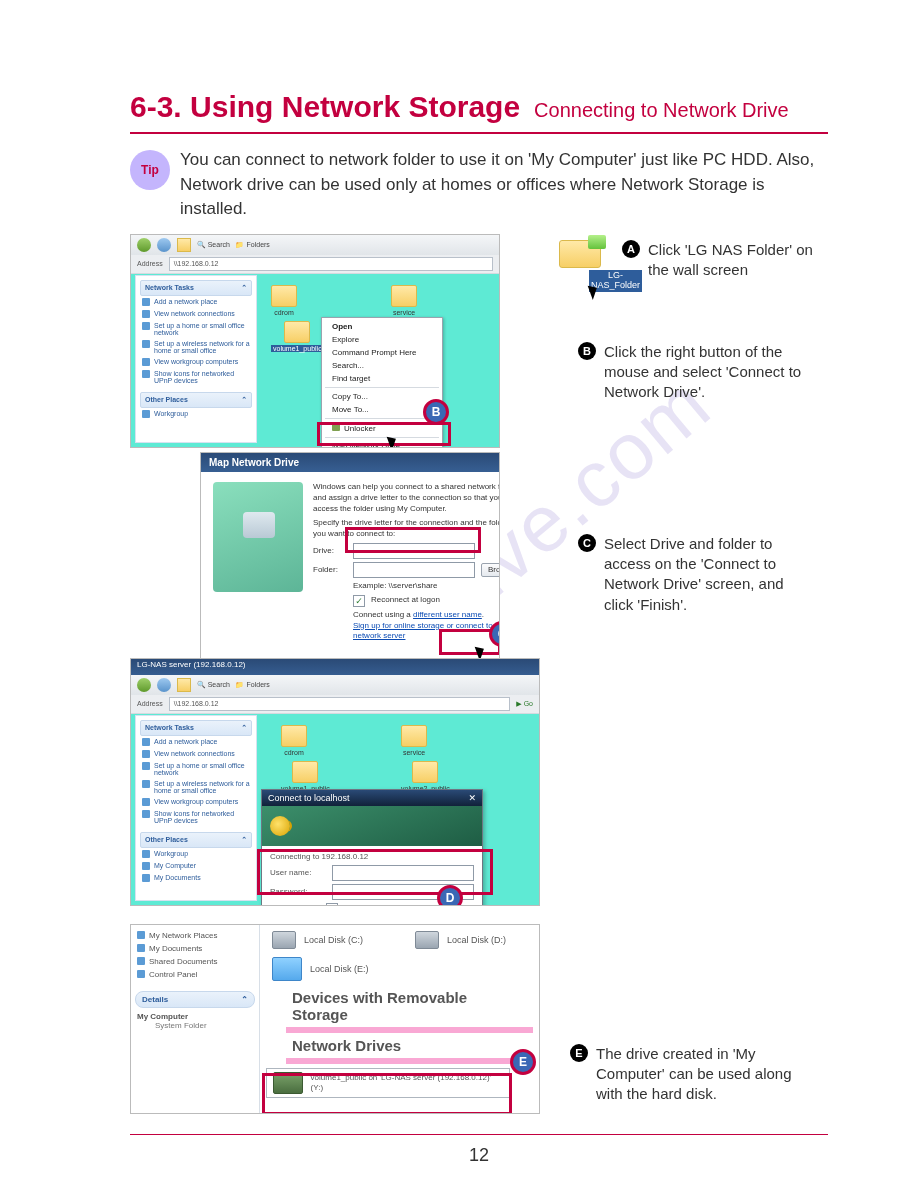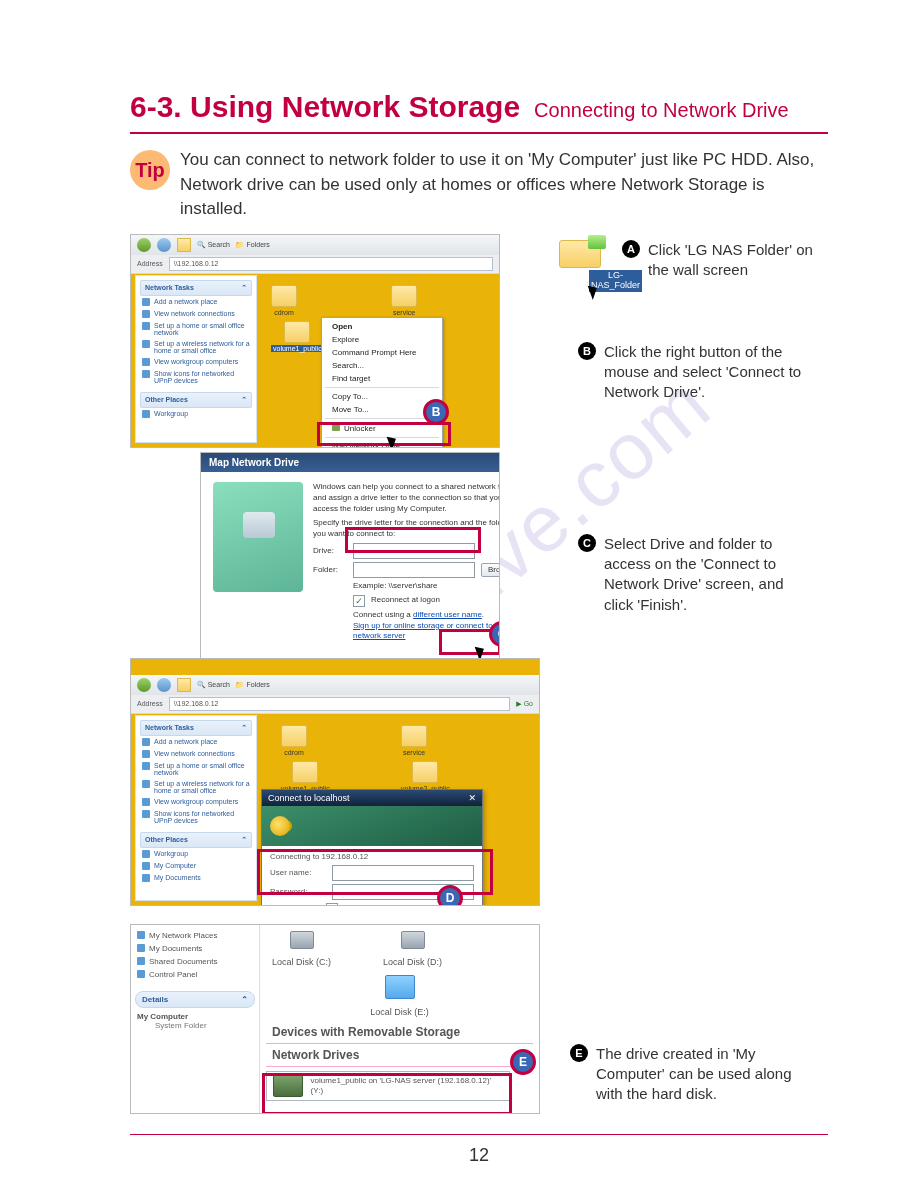--- a/index.html
+++ b/index.html
@@ -50,44 +50,44 @@
     display: flex;
     align-items: flex-start;
     gap: 10px;
     margin-bottom: 12px;
   }
   .tip-badge {
     flex-shrink: 0;
     width: 40px;
     height: 40px;
     border-radius: 50%;
-    background: #fdba74;
+    background: #c4b5fd;
     display: flex;
     align-items: center;
     justify-content: center;
-    font-size: 20px;
+    font-size: 12px;
     font-weight: 600;
     color: #c3003f;
     margin-top: 2px;
   }
   .tip-text {
     font-size: 17px;
     line-height: 1.45;
     color: #333;
   }
 
   .content-area {
     position: relative;
     height: 920px;
   }
 
   
   .shot {
     position: absolute;
-    background: #eab308;
+    background: #5eead4;
     border: 1px solid #bbb;
     box-sizing: border-box;
     font-size: 8px;
     color: #555;
     overflow: hidden;
   }
 
   
   .step {
     position: absolute;
@@ -260,23 +260,23 @@
     position:absolute;
     left:-36px; top:22px;
     border-width:14px 36px 14px 0;
     border-style:solid;
     border-color: transparent #c3003f transparent transparent;
   }
   .callout .step-badge { background:#fff; color:#c3003f; display:inline-flex; margin-right:6px; vertical-align:middle; }
 
   
   .panel-label { font-size:8px; color:#2e5d9b; font-weight:600; padding:3px 6px; background:linear-gradient(#eaf2fb,#d9e7f7); border:1px solid #c7d8ec; border-radius:8px; display:flex; justify-content:space-between; }
-  .drive-row { display:flex; align-items:center; gap:8px; font-size:9px; padding:4px 6px;flex-direction:column; }
+  .drive-row { display:flex; align-items:center; gap:8px; font-size:9px; padding:4px 6px; }
   .drive-icon { width:22px;height:16px;background:linear-gradient(#cfd6dd,#9aa5b1);border:1px solid #7f8a96;border-radius:2px;}
-  .section-title { font-size:12px; font-weight:700; padding:4px 6px; border-bottom:1px solid #f9a8d4;}
+  .section-title { font-size:15px; font-weight:700; padding:4px 6px; border-bottom:6px solid #f9a8d4;margin-left:20px;}
   .folder-big { width:28px;height:22px;background:linear-gradient(#8fd1ff,#55a9ec);border:1px solid #3e86c9;border-radius:2px;}
   .nas-box { border:1px solid #aeb6bf; padding:3px 6px; display:flex; gap:8px; align-items:center; width:230px;}
   .nas-icon { width:28px;height:20px;background:linear-gradient(#7aa26a,#4a6e3f);border:1px solid #3b5a32;border-radius:2px;}
 
   
   .nas-desktop-icon {
     position:absolute;
     width:60px;
     text-align:center;
     font-size:9px;
@@ -474,20 +474,23 @@
         </div>
       </div>
       <div class="hilite" style="left:144px; top:74px; width:130px; height:20px;"></div>
 
       <div class="hilite" style="left:238px; top:176px; width:56px; height:20px;"></div>
       <div class="hotspot" style="left:288px; top:168px;">C</div>
       <div class="cursor" style="left:276px; top:192px;"></div>
     </div>
 
     <div class="shot" style="left:0; top:424px; width:410px; height:248px;">
+      <div style="position:absolute;left:0;top:0;right:0;height:16px;background:linear-gradient(#2a4a76,#375f93);color:#fff;font-size:8px;padding:1px 6px;">
+        <span>LG-NAS server (192.168.0.12)</span>
+      </div>
       <div class="toolbar" style="top:16px;">
         <span style="width:14px;height:14px;border-radius:50%;background:linear-gradient(#9fd06a,#5f9a2c);"></span>
         <span style="width:14px;height:14px;border-radius:50%;background:linear-gradient(#9ec9f0,#5a94cc);"></span>
         <span style="width:12px;height:12px;background:linear-gradient(#ffe9a8,#f7cf66);border:1px solid #dbb94b;"></span>
         <span>🔍 <span>Search</span></span>
         <span>📁 <span>Folders</span></span>
       </div>
       <div class="addrbar" style="top:36px;">
         <span>Address</span>
         <div class="addrbox">

